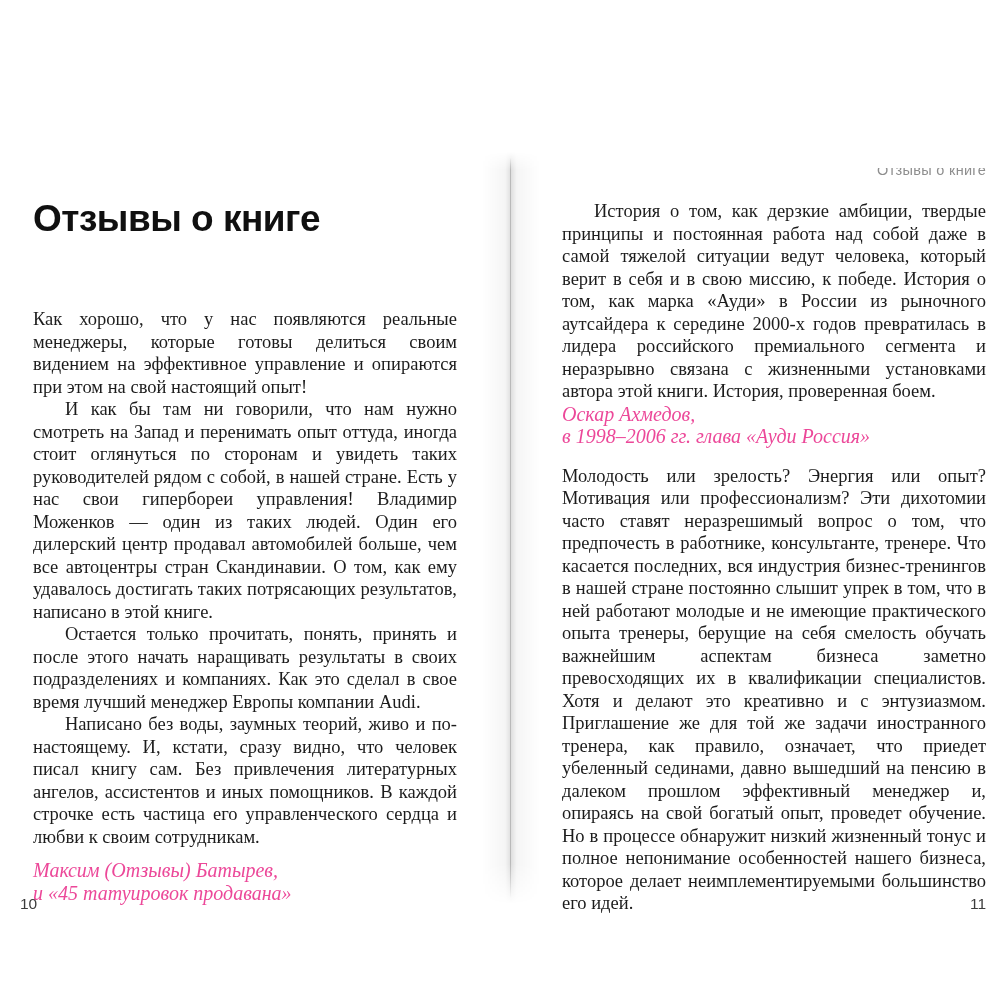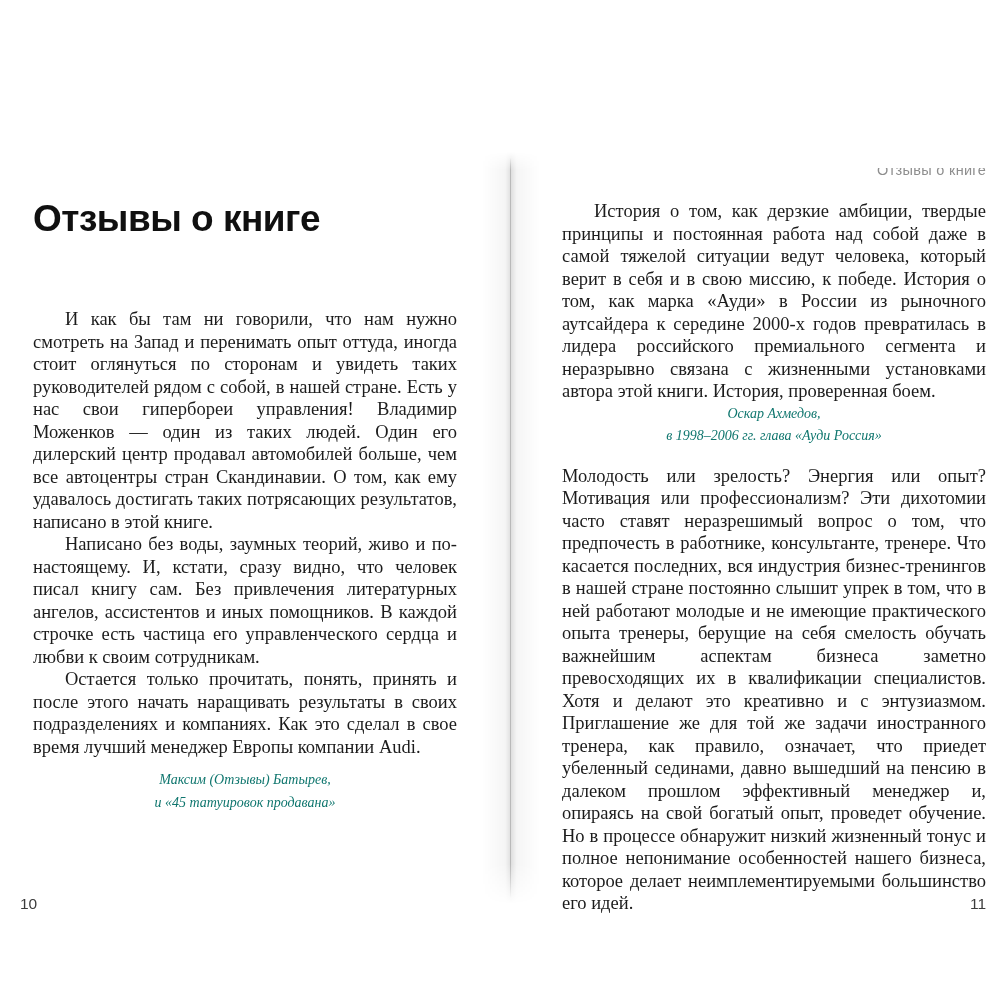--- a/index.html
+++ b/index.html
@@ -23,21 +23,21 @@
     font-family:"Liberation Sans",sans-serif;font-weight:700;font-size:37px;line-height:42px;
     letter-spacing:-0.5px;color:#101010;white-space:nowrap;}
 
   .body-left{position:absolute;top:292px;left:0;width:424px;}
   .body-right{position:absolute;top:184px;left:0;width:424px;}
 
   .para{margin:0;font-size:18.5px;line-height:22.5px;text-align:justify;color:#1c1c1c;}
   .para.indent{text-indent:32px;}
   .para.gap-above{margin-top:17px;}
 
-  .attrib{font-size:14px;line-height:22.5px;font-style:italic;text-align:center;color:#0f766e;}
+  .attrib{font-size:20px;line-height:22.5px;font-style:italic;text-align:left;color:#ec4899;}
   .attrib-left{margin-top:11px;}
   .attrib-right{margin-top:0;}
 
   .runhead-clip{position:absolute;top:152px;left:0;width:424px;height:17px;overflow:hidden;}
   .runhead-clip .runhead-text{display:block;margin-top:-8px;text-align:right;
     font-family:"Liberation Sans",sans-serif;font-size:14.5px;line-height:21px;
     letter-spacing:0.3px;color:#8e8e8e;}
 
   .pagenum{position:absolute;top:878px;margin:0;
     font-family:"Liberation Sans",sans-serif;font-size:15.5px;line-height:20px;color:#3c3c3c;}
@@ -49,23 +49,24 @@
 
 <div class="spread">
 
   <div class="gutter-glow"></div>
   <div class="gutter-line"></div>
 
   <section class="page page-left">
     <h1 class="chapter-title">Отзывы о книге</h1>
 
     <div class="body-left">
+      <p class="para">Как хорошо, что у нас появляются реальные менеджеры, которые готовы делиться своим видением на эффективное управление и опираются при этом на свой настоящий опыт!</p>
       <p class="para indent">И как бы там ни говорили, что нам нужно смотреть на Запад и перенимать опыт оттуда, иногда стоит оглянуться по сторонам и увидеть таких руководителей рядом с собой, в нашей стране. Есть у нас свои гипербореи управления! Владимир Моженков — один из таких людей. Один его дилерский центр продавал автомобилей больше, чем все автоцентры стран Скандинавии. О том, как ему удавалось достигать таких потрясающих результатов, написано в этой книге.</p>
+      <p class="para indent">Остается только прочитать, понять, принять и после этого начать наращивать результаты в своих подразделениях и компаниях. Как это сделал в свое время лучший менеджер Европы компании Audi.</p>
       <p class="para indent">Написано без воды, заумных теорий, живо и по-настоящему. И, кстати, сразу видно, что человек писал книгу сам. Без привлечения литературных ангелов, ассистентов и иных помощников. В каждой строчке есть частица его управленческого сердца и любви к своим сотрудникам.</p>
-      <p class="para indent">Остается только прочитать, понять, принять и после этого начать наращивать результаты в своих подразделениях и компаниях. Как это сделал в свое время лучший менеджер Европы компании Audi.</p>
 
       <div class="attrib attrib-left">
         <div>Максим (Отзывы) Батырев,</div>
         <div>и «45 татуировок продавана»</div>
       </div>
     </div>
 
     <p class="pagenum pagenum-left">10</p>
   </section>
 

